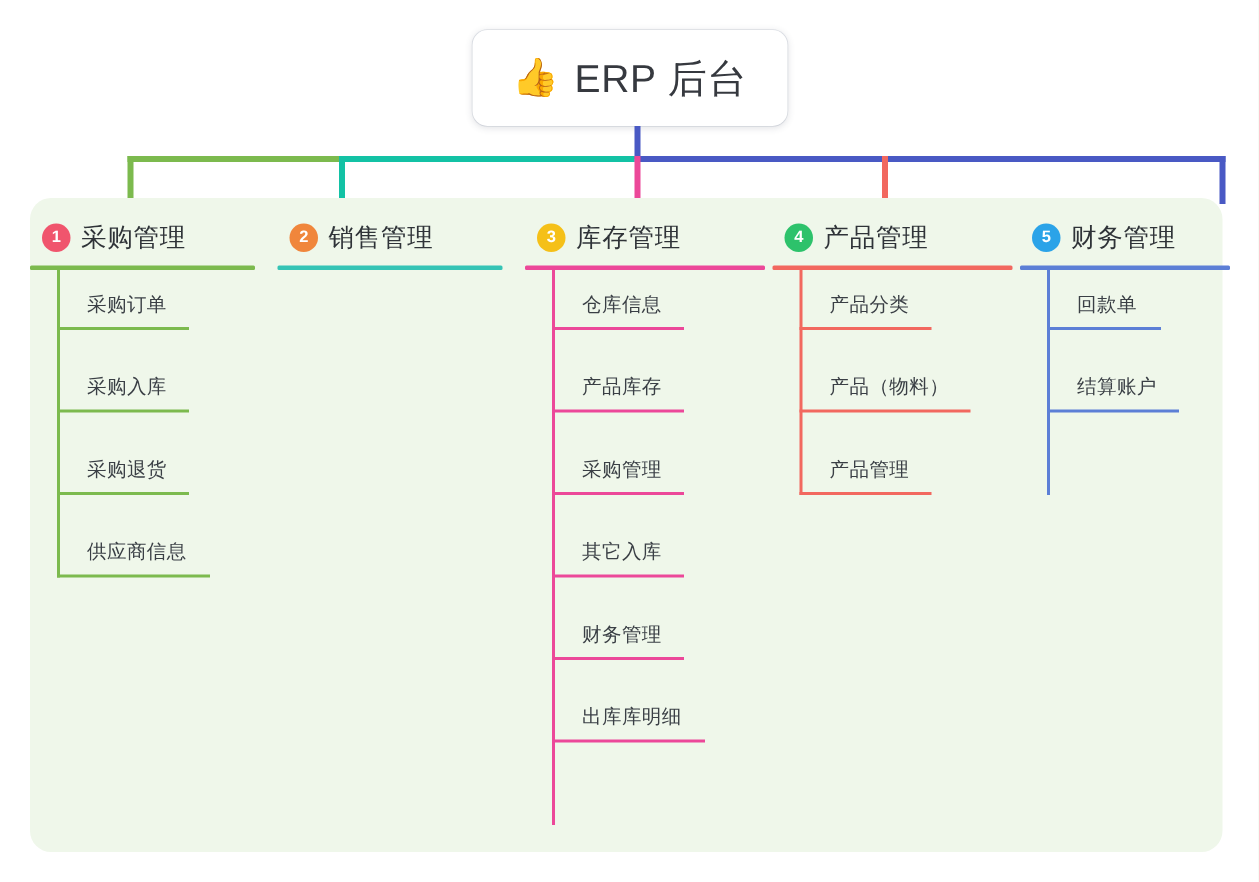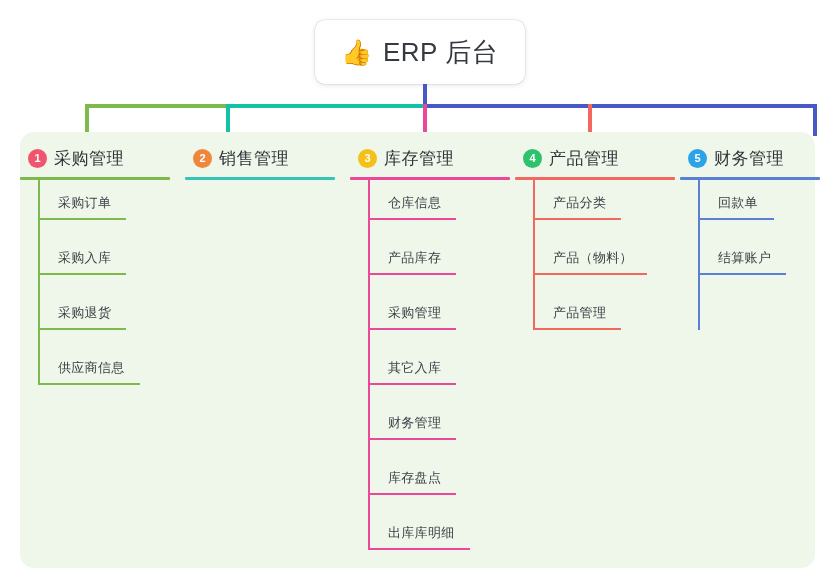--- a/index.html
+++ b/index.html
@@ -142,24 +142,20 @@
             </div>
             <div class="leaf">
               <span class="leaf-text">其它入库</span>
               <div class="leaf-rule" style="background: rgb(236, 72, 153); width: 88px;"></div>
             </div>
             <div class="leaf">
               <span class="leaf-text">财务管理</span>
               <div class="leaf-rule" style="background: rgb(236, 72, 153); width: 88px;"></div>
             </div>
             <div class="leaf">
-              <span class="leaf-text">库存盘点</span>
-              <div class="leaf-rule" style="background: rgb(236, 72, 153); width: 88px;"></div>
-            </div>
-            <div class="leaf">
               <span class="leaf-text">出库库明细</span>
               <div class="leaf-rule" style="background: rgb(236, 72, 153); width: 102px;"></div>
             </div>
           </div>
         </div>
         <div class="col" style="left: 495px; top: 12px; width: 160px;">
           <div class="col-head">
             <span class="badge" style="background: rgb(45, 194, 107);">4</span>
             <span class="col-title">产品管理</span>
           </div>

